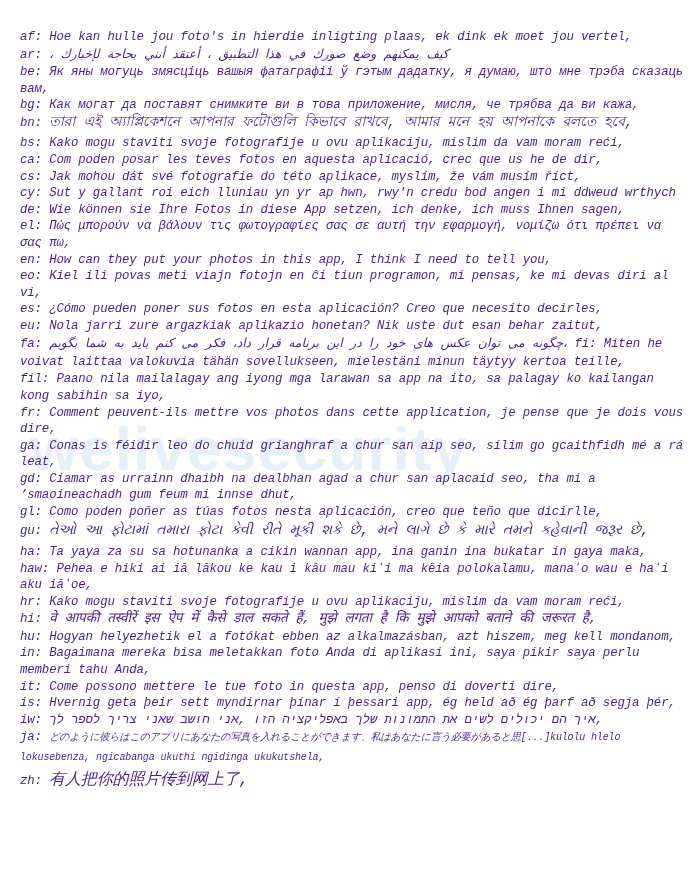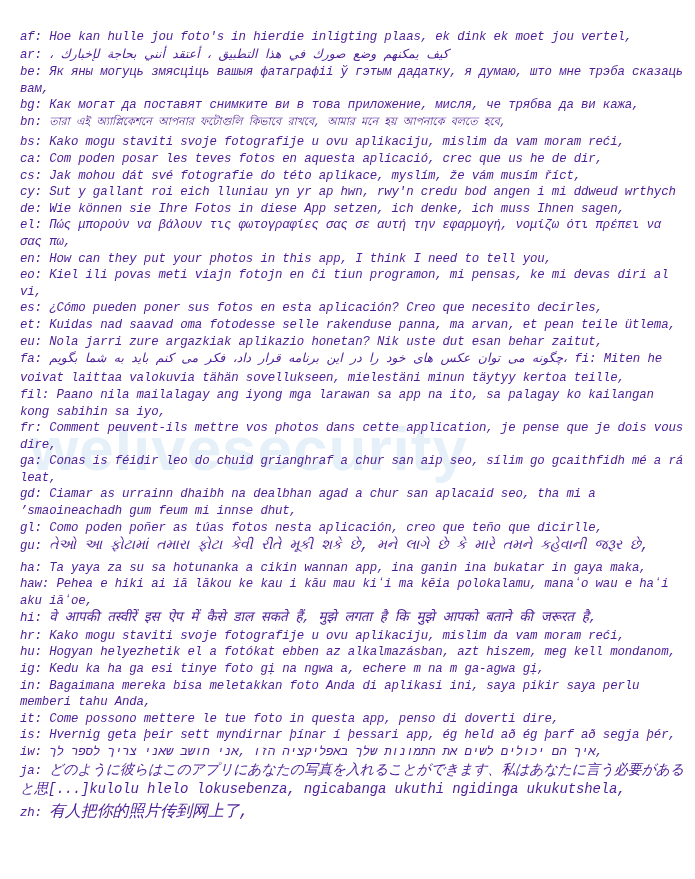--- a/index.html
+++ b/index.html
@@ -31,45 +31,43 @@
 <body>
 
 <div class="page">
   <div class="watermark">welivesecurity</div>
 
   <div class="lines">
     <p class="line"><span class="code">af</span>: <span>Hoe kan hulle jou foto's in hierdie inligting plaas, ek dink ek moet jou vertel,</span></p>
     <p class="line tall"><span class="code">ar</span>: <span dir="rtl">كيف يمكنهم وضع صورك في هذا التطبيق ، أعتقد أنني بحاجة لإخبارك ،</span></p>
     <p class="line"><span class="code">be</span>: <span>Як яны могуць змясціць вашыя фатаграфіі ў гэтым дадатку, я думаю, што мне трэба сказаць вам,</span></p>
     <p class="line"><span class="code">bg</span>: <span>Как могат да поставят снимките ви в това приложение, мисля, че трябва да ви кажа,</span></p>
-    <p class="line gap-after"><span class="code">bn</span>: <span style="font-size:11px">তারা এই অ্যাপ্লিকেশনে আপনার ফটোগুলি কিভাবে রাখবে, আমার মনে হয় আপনাকে বলতে হবে,</span></p>
+    <p class="line gap-after"><span class="code">bn</span>: <span style="font-size:14px">তারা এই অ্যাপ্লিকেশনে আপনার ফটোগুলি কিভাবে রাখবে, আমার মনে হয় আপনাকে বলতে হবে,</span></p>
     <p class="line"><span class="code">bs</span>: <span>Kako mogu staviti svoje fotografije u ovu aplikaciju, mislim da vam moram reći,</span></p>
     <p class="line"><span class="code">ca</span>: <span>Com poden posar les teves fotos en aquesta aplicació, crec que us he de dir,</span></p>
     <p class="line"><span class="code">cs</span>: <span>Jak mohou dát své fotografie do této aplikace, myslím, že vám musím říct,</span></p>
     <p class="line"><span class="code">cy</span>: <span>Sut y gallant roi eich lluniau yn yr ap hwn, rwy'n credu bod angen i mi ddweud wrthych</span></p>
     <p class="line"><span class="code">de</span>: <span>Wie können sie Ihre Fotos in diese App setzen, ich denke, ich muss Ihnen sagen,</span></p>
     <p class="line"><span class="code">el</span>: <span>Πώς μπορούν να βάλουν τις φωτογραφίες σας σε αυτή την εφαρμογή, νομίζω ότι πρέπει να σας πω,</span></p>
     <p class="line"><span class="code">en</span>: <span>How can they put your photos in this app, I think I need to tell you,</span></p>
     <p class="line"><span class="code">eo</span>: <span>Kiel ili povas meti viajn fotojn en ĉi tiun programon, mi pensas, ke mi devas diri al vi,</span></p>
     <p class="line"><span class="code">es</span>: <span>¿Cómo pueden poner sus fotos en esta aplicación? Creo que necesito decirles,</span></p>
-    <p class="line"><span class="code">et</span>: <span>Kuidas nad saavad oma fotodesse selle rakenduse panna, ma arvan, et pean teile ütlema,</span></p>
     <p class="line"><span class="code">eu</span>: <span>Nola jarri zure argazkiak aplikazio honetan? Nik uste dut esan behar zaitut,</span></p>
     <p class="line tall"><span class="code">fa</span>: <span>چگونه می توان عکس های خود را در این برنامه قرار داد، فکر می کنم باید به شما بگویم، fi: Miten he voivat laittaa valokuvia tähän sovellukseen, mielestäni minun täytyy kertoa teille,</span></p>
     <p class="line"><span class="code">fil</span>: <span>Paano nila mailalagay ang iyong mga larawan sa app na ito, sa palagay ko kailangan kong sabihin sa iyo,</span></p>
     <p class="line"><span class="code">fr</span>: <span>Comment peuvent-ils mettre vos photos dans cette application, je pense que je dois vous dire,</span></p>
     <p class="line"><span class="code">ga</span>: <span>Conas is féidir leo do chuid grianghraf a chur san aip seo, sílim go gcaithfidh mé a rá leat,</span></p>
     <p class="line"><span class="code">gd</span>: <span>Ciamar as urrainn dhaibh na dealbhan agad a chur san aplacaid seo, tha mi a ’smaoineachadh gum feum mi innse dhut,</span></p>
     <p class="line"><span class="code">gl</span>: <span>Como poden poñer as túas fotos nesta aplicación, creo que teño que dicirlle,</span></p>
     <p class="line tall gap-after"><span class="code">gu</span>: <span style="font-size:14px">તેઓ આ ફોટામાં તમારા ફોટા કેવી રીતે મૂકી શકે છે, મને લાગે છે કે મારે તમને કહેવાની જરૂર છે,</span></p>
     <p class="line"><span class="code">ha</span>: <span>Ta yaya za su sa hotunanka a cikin wannan app, ina ganin ina bukatar in gaya maka,</span></p>
     <p class="line"><span class="code">haw</span>: <span>Pehea e hiki ai iā lākou ke kau i kāu mau kiʻi ma kēia polokalamu, manaʻo wau e haʻi aku iāʻoe,</span></p>
+    <p class="line"><span class="code">hr</span>: <span>Kako mogu staviti svoje fotografije u ovu aplikaciju, mislim da vam moram reći,</span></p>
     <p class="line tall"><span class="code">hi</span>: <span style="font-size:13.5px">वे आपकी तस्वीरें इस ऐप में कैसे डाल सकते हैं, मुझे लगता है कि मुझे आपको बताने की जरूरत है,</span></p>
-    <p class="line"><span class="code">hr</span>: <span>Kako mogu staviti svoje fotografije u ovu aplikaciju, mislim da vam moram reći,</span></p>
     <p class="line"><span class="code">hu</span>: <span>Hogyan helyezhetik el a fotókat ebben az alkalmazásban, azt hiszem, meg kell mondanom,</span></p>
-    <p class="line"><span class="code">ig</span>: <span>Kedu ka ha ga esi tinye foto gị na ngwa a, echere m na m ga-agwa gị,</span></p>
     <p class="line"><span class="code">in</span>: <span>Bagaimana mereka bisa meletakkan foto Anda di aplikasi ini, saya pikir saya perlu memberi tahu Anda,</span></p>
     <p class="line"><span class="code">it</span>: <span>Come possono mettere le tue foto in questa app, penso di doverti dire,</span></p>
     <p class="line"><span class="code">is</span>: <span>Hvernig geta þeir sett myndirnar þínar í þessari app, ég held að ég þarf að segja þér,</span></p>
     <p class="line"><span class="code">iw</span>: <span>איך הם יכולים לשים את התמונות שלך באפליקציה הזו ,אני חושב שאני צריך לספר לך,</span></p>
-    <p class="line tall gap-after"><span class="code">ja</span>: <span style="font-size:14px">どのように彼らはこのアプリにあなたの写真を入れることができます、私はあなたに言う必要があると思[...]kulolu hlelo lokusebenza, ngicabanga ukuthi ngidinga ukukutshela,</span></p>
+    <p class="line tall gap-after"><span class="code">ja</span>: <span style="font-size:10px">どのように彼らはこのアプリにあなたの写真を入れることができます、私はあなたに言う必要があると思[...]kulolu hlelo lokusebenza, ngicabanga ukuthi ngidinga ukukutshela,</span></p>
     <p class="line tall"><span class="code">zh</span>: <span style="font-size:16px">有人把你的照片传到网上了,</span></p>
   </div>
 </div>
 
 </body></html>

